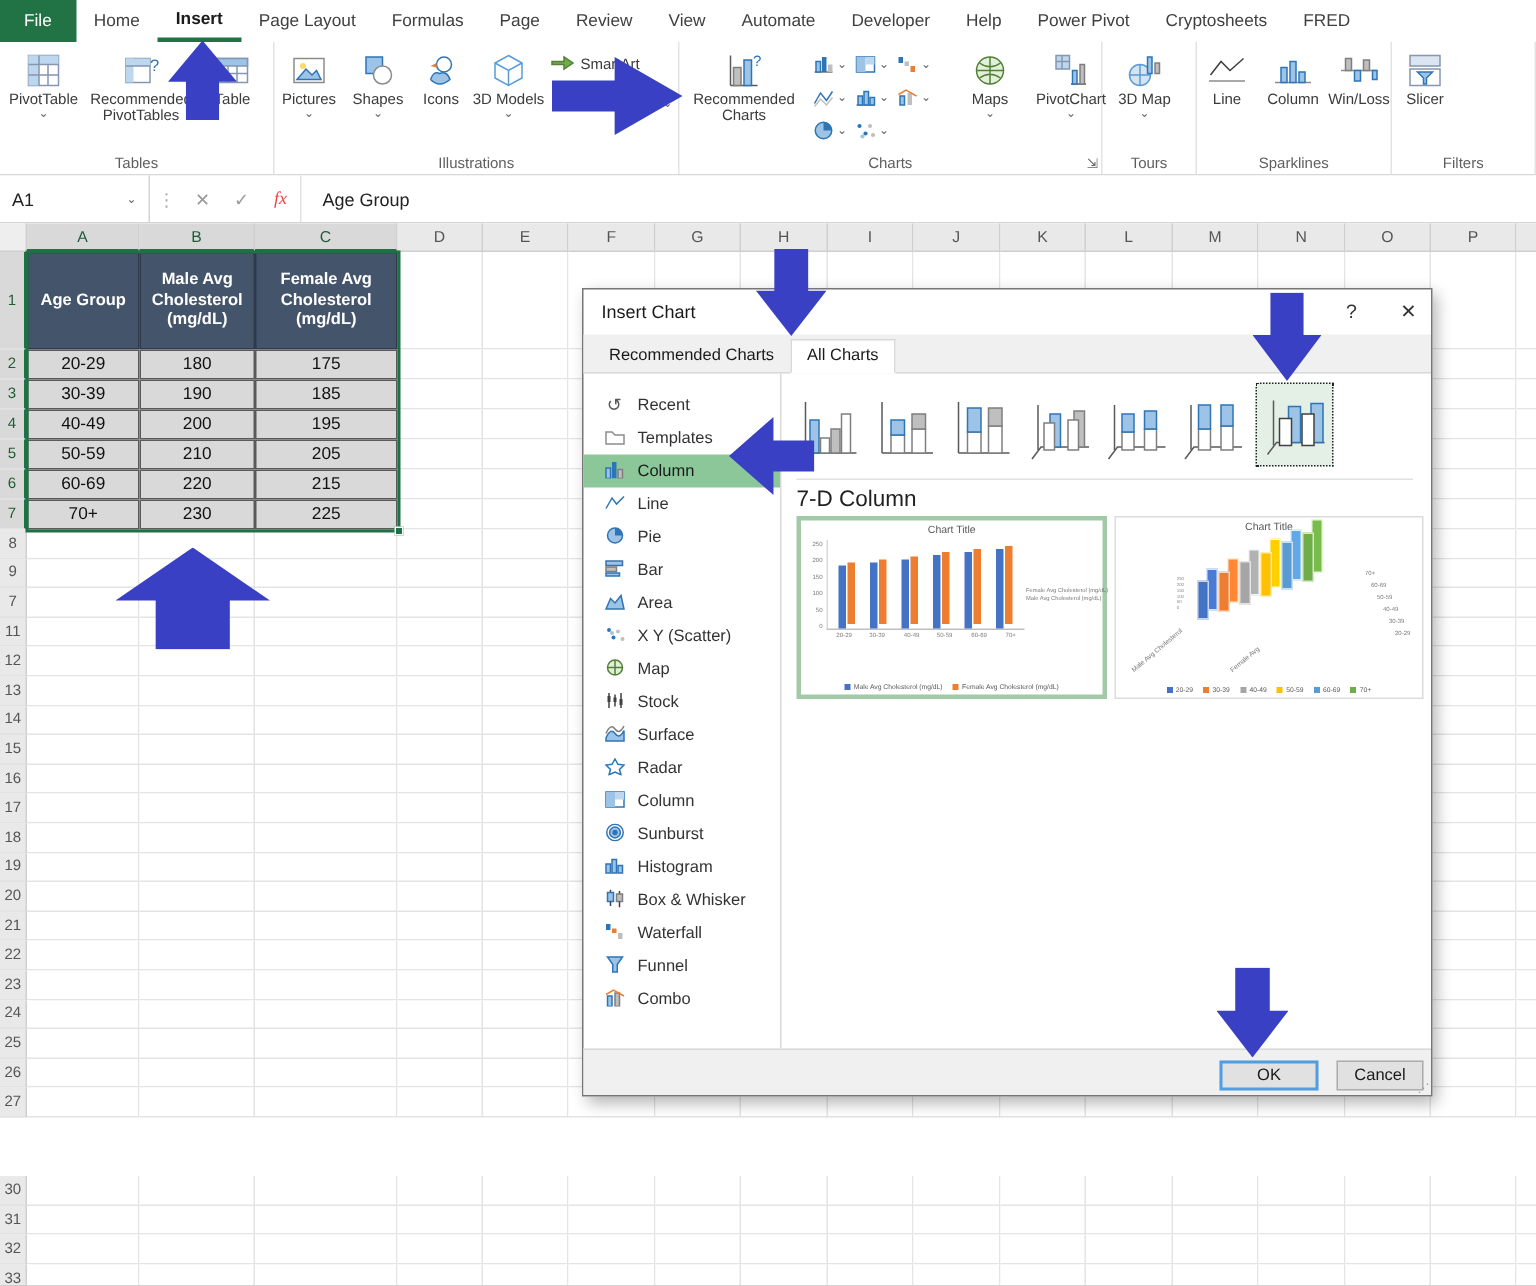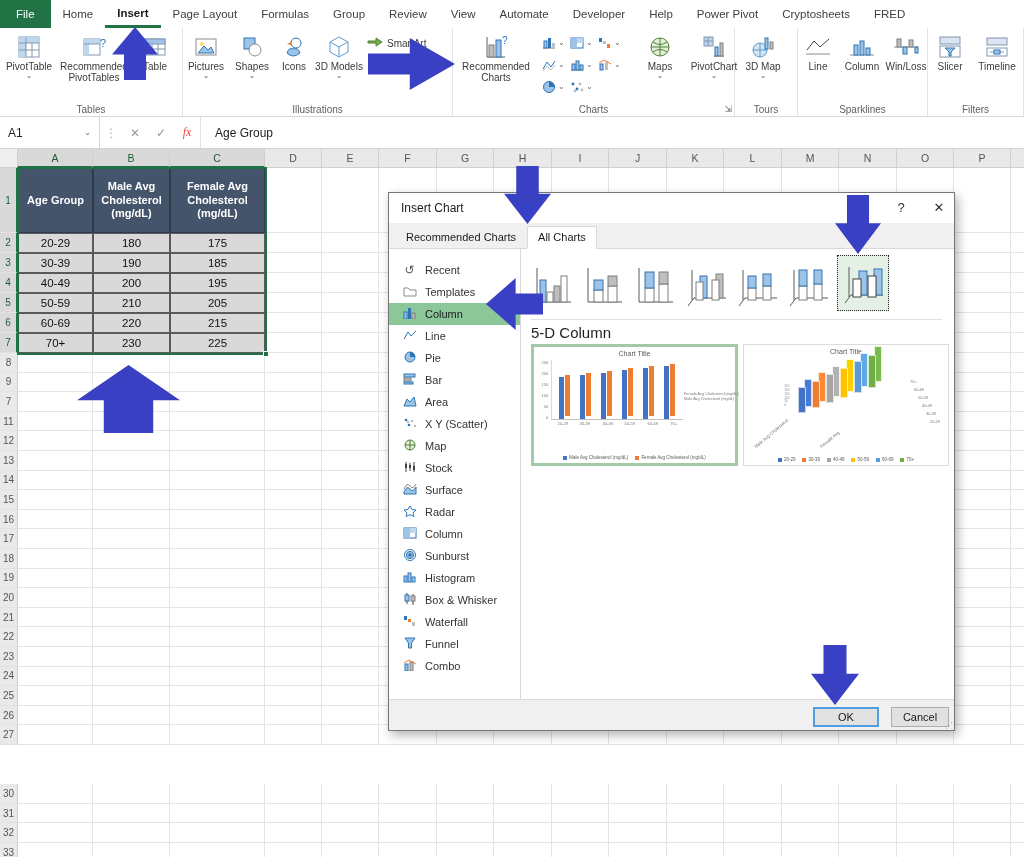--- a/index.html
+++ b/index.html
@@ -106,21 +106,21 @@
 <body>
 
 <div class="app">
 
   <div class="ribbon-tabs" id="ribbonTabs">
       <div class="rtab file">File</div>
       <div class="rtab">Home</div>
       <div class="rtab active">Insert</div>
       <div class="rtab">Page Layout</div>
       <div class="rtab">Formulas</div>
-      <div class="rtab">Group</div>
+      <div class="rtab">Page</div>
       <div class="rtab">Review</div>
       <div class="rtab">View</div>
       <div class="rtab">Automate</div>
       <div class="rtab">Developer</div>
       <div class="rtab">Help</div>
       <div class="rtab">Power Pivot</div>
       <div class="rtab">Cryptosheets</div>
       <div class="rtab">FRED</div>
     </div>
   <div class="ribbon-body" id="ribbonBody">
@@ -361,30 +361,20 @@
         </div><div class="rgroup-label">Sparklines</div></div>
       <div class="rgroup" style="left: 928px; width: 96px;"><div class="rbtn" style="width: 44px;">
           <span class="ric">
             <svg width="26" height="26" viewBox="0 0 26 26" xmlns="http://www.w3.org/2000/svg">
               <rect x="3" y="3" width="20" height="7" fill="#dbe5f1" stroke="#8496b0" stroke-width="1"></rect>
               <rect x="3" y="12" width="20" height="11" fill="#fff" stroke="#8496b0" stroke-width="1"></rect>
               <path d="M8 14 h10 l-4 4 v4 h-2 v-4 z" fill="#9dc3e6" stroke="#2e75b6" stroke-width="1"></path>
             </svg>
           </span>
           <span>Slicer</span>
-        </div><div class="rbtn" style="width: 50px;">
-          <span class="ric">
-            <svg width="26" height="26" viewBox="0 0 26 26" xmlns="http://www.w3.org/2000/svg">
-              <rect x="3" y="4" width="20" height="7" fill="#dbe5f1" stroke="#8496b0" stroke-width="1"></rect>
-              <rect x="3" y="14" width="20" height="8" fill="#fff" stroke="#8496b0" stroke-width="1"></rect>
-              <line x1="6" y1="18" x2="20" y2="18" stroke="#8496b0" stroke-width="1"></line>
-              <rect x="10" y="16" width="6" height="4" fill="#9dc3e6" stroke="#2e75b6" stroke-width="1"></rect>
-            </svg>
-          </span>
-          <span>Timeline</span>
         </div><div class="rgroup-label">Filters</div></div>
     </div>
 
   <div class="fbar">
     <div class="namebox">
       <span>A1</span>
       <span class="caret">⌄</span>
     </div>
     <div class="fdots">⋮</div>
     <div class="fbtn">✕</div>
@@ -1295,21 +1285,21 @@
             <line x1="8" y1="8" x2="8" y2="38" stroke="#595959" stroke-width="1"></line>
             <path d="M4 44 L10 36 L42 36" fill="none" stroke="#595959" stroke-width="1"></path>
             <rect x="18" y="12" width="8" height="24" fill="#9dc3e6" stroke="#2e75b6" stroke-width="1"></rect>
             <rect x="33" y="10" width="8" height="26" fill="#9dc3e6" stroke="#2e75b6" stroke-width="1"></rect>
             <rect x="12" y="20" width="8" height="18" fill="#fff" stroke="#404040" stroke-width="1"></rect>
             <rect x="27" y="17" width="8" height="21" fill="#fff" stroke="#404040" stroke-width="1"></rect>
           </svg>
         </div>
       </div>
     <div class="subhr"></div>
-    <div class="secheading">5-D Column</div>
+    <div class="secheading">7-D Column</div>
     <div class="preview selected" id="pv0">
         <div class="pv-title">Chart Title</div>
         <div class="ylab">
           <span>250</span>
           <span>200</span>
           <span>150</span>
           <span>100</span>
           <span>50</span>
           <span>0</span>
         </div>

